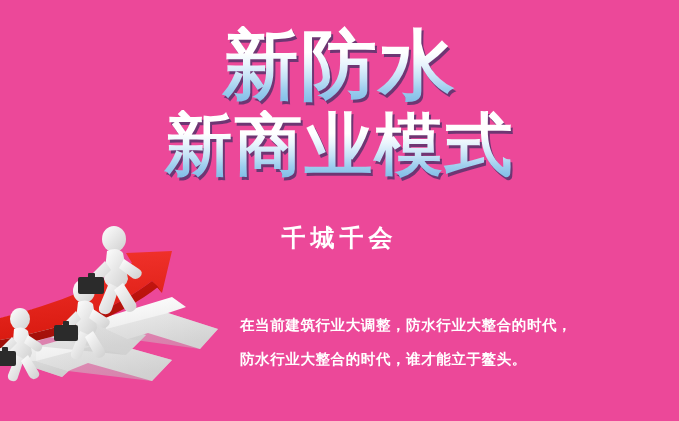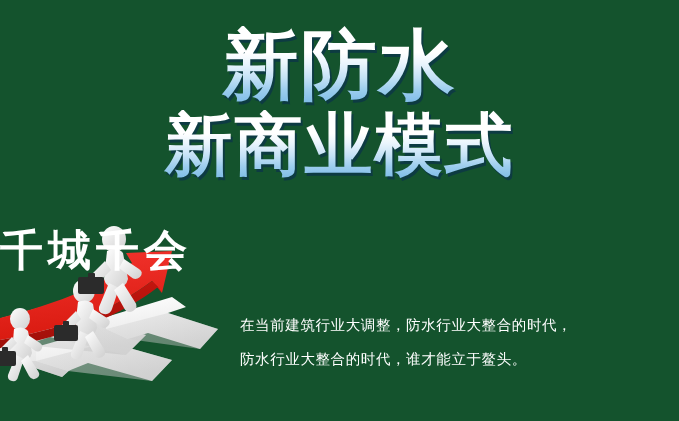--- a/index.html
+++ b/index.html
@@ -5,21 +5,21 @@
   html,body{margin:0;padding:0;}
   body{
     background:#0d2a4d;
     font-family:"Liberation Sans","DejaVu Sans",sans-serif;
   }
   .banner{
     position:relative;
     width:679px;
     height:421px;
     overflow:hidden;
-    background:#14532d;
+    background:#ec4899;
   }
 
   
   .title-block{
     position:absolute;
     top:26px;
     left:0;
     width:679px;
     text-align:center;
     z-index:5;
@@ -44,41 +44,42 @@
     filter:drop-shadow(2px 3px 0px rgba(8,40,84,0.55));
   }
   .title-line-1{ font-size:76px; }
   .title-line-2{ font-size:68px; margin-top:6px; }
 
   .subtitle{
     position:absolute;
     top:222px;
     left:0;
     width:679px;
+    text-align:center;
     color:#ffffff;
     font-family:"DejaVu Sans","Liberation Sans",sans-serif;
     font-weight:bold;
-    font-size:43px;
+    font-size:24px;
     letter-spacing:5px;
     z-index:5;
   }
 
   
   .body-copy{
     position:absolute;
     left:240px;
     top:308px;
     width:420px;
     z-index:5;
   }
   .body-line{
     display:block;
     color:#ffffff;
     font-family:"DejaVu Sans","Liberation Sans",sans-serif;
-    font-weight:normal;
+    font-weight:bold;
     font-size:14.5px;
     letter-spacing:0.6px;
     line-height:34px;
     white-space:nowrap;
   }
 
   
   .illustration{
     position:absolute;
     left:-14px;

